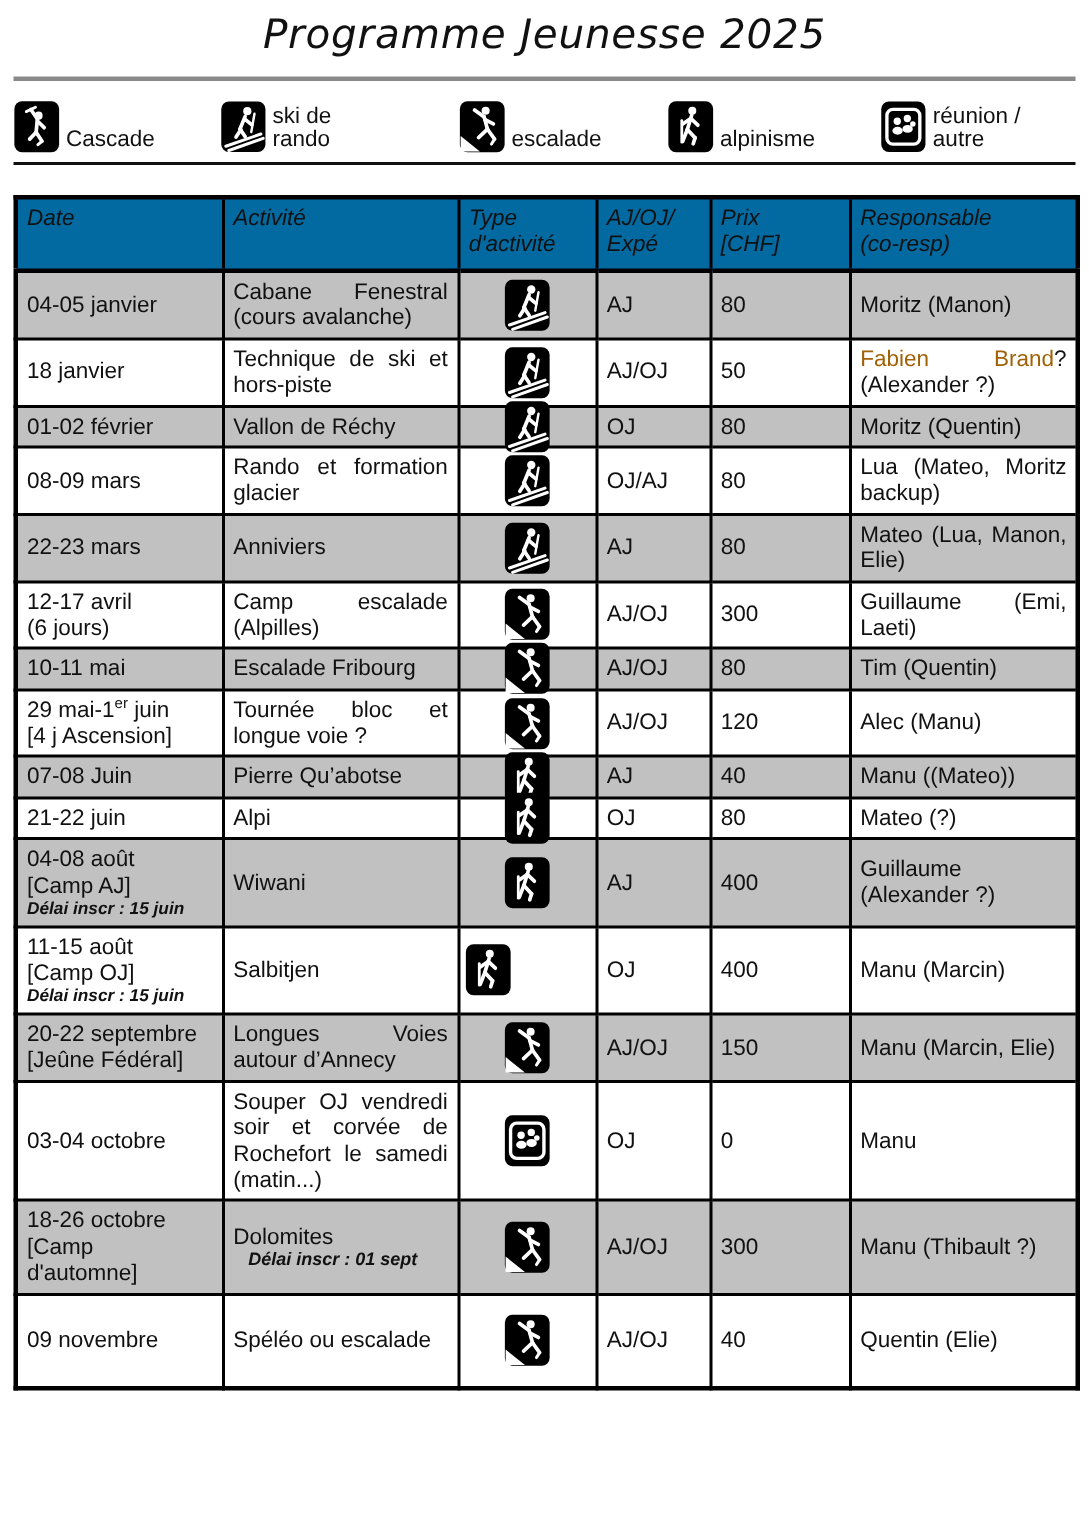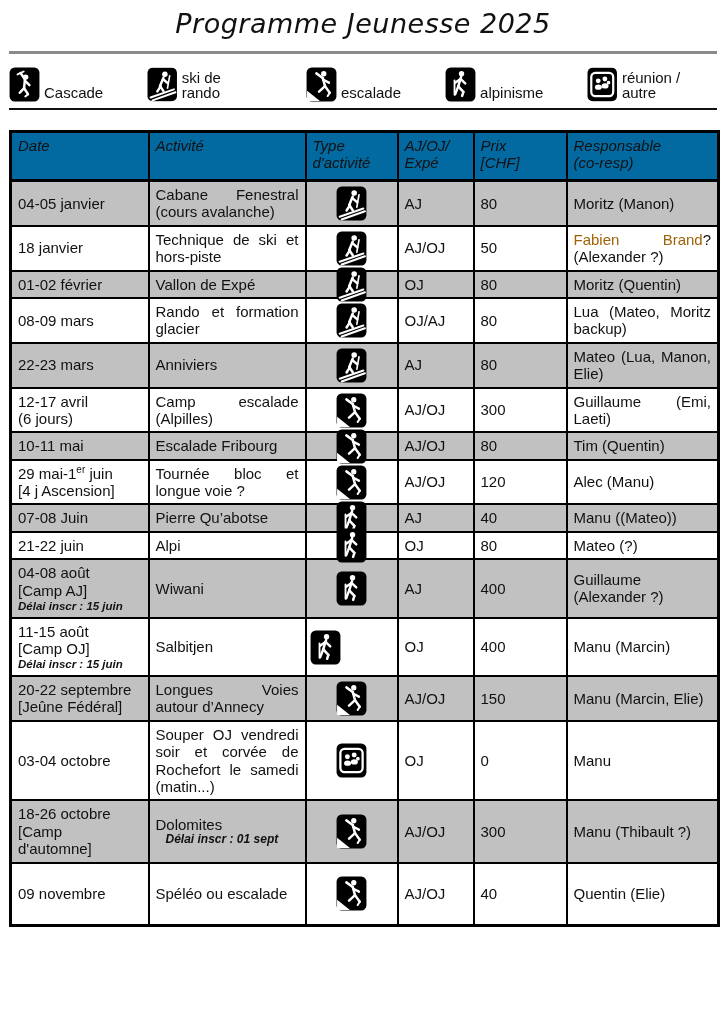--- a/index.html
+++ b/index.html
@@ -190,21 +190,21 @@
         <td class="ca">Technique de ski et hors-piste</td>
         <td class="ci"><span class="pic"><svg viewBox="0 0 30 34" aria-hidden="true">
                 <use href="#ski-de-rando-icon"></use>
               </svg></span></td>
         <td class="cg">AJ/OJ</td>
         <td class="cp">50</td>
         <td class="cr"><span class="blue">Fabien Brand</span><span>? (Alexander ?)</span></td>
       </tr>
       <tr>
         <td class="cd pre">01-02 février</td>
-        <td class="ca">Vallon de Expé</td>
+        <td class="ca">Vallon de Réchy</td>
         <td class="ci"><span class="pic"><svg viewBox="0 0 30 34" aria-hidden="true">
                 <use href="#ski-de-rando-icon"></use>
               </svg></span></td>
         <td class="cg">OJ</td>
         <td class="cp">80</td>
         <td class="cr">Moritz (Quentin)</td>
       </tr>
       <tr>
         <td class="cd pre">08-09 mars</td>
         <td class="ca">Rando et formation glacier</td>

